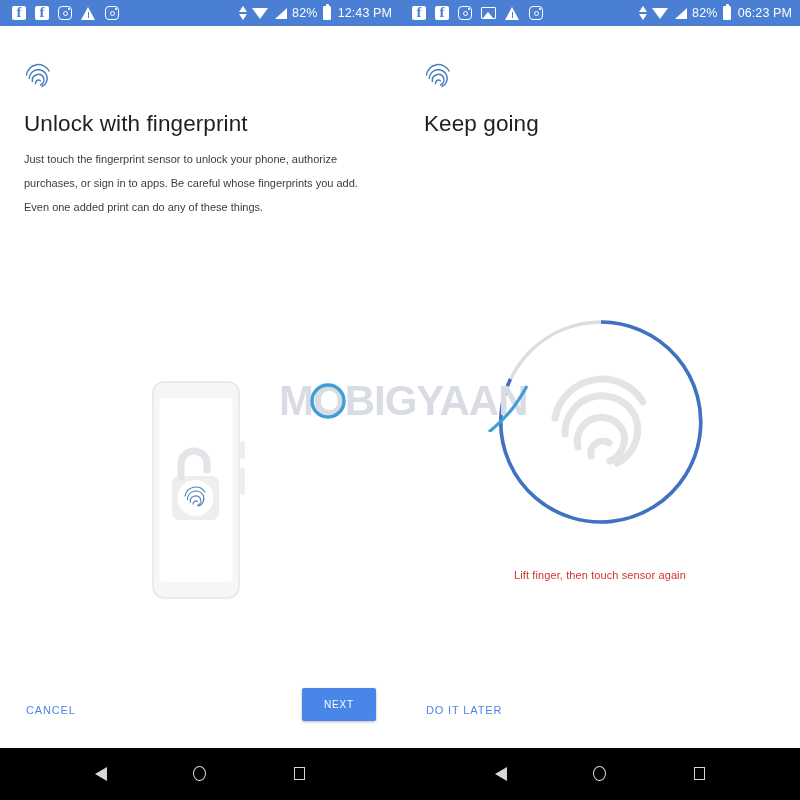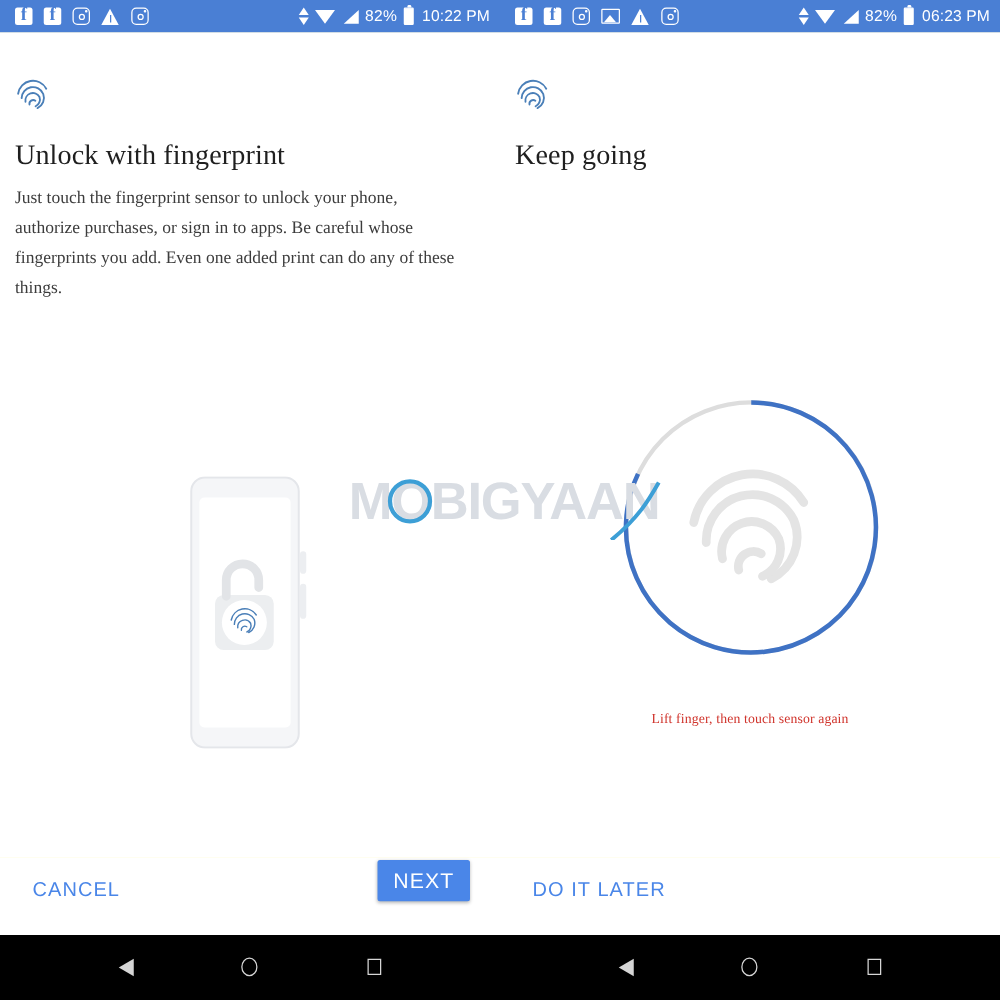--- a/index.html
+++ b/index.html
@@ -13,21 +13,21 @@
     font-family: "Liberation Sans", sans-serif;
     overflow: hidden;
     position: relative;
   }
   .screen {
     width: 800px;
     height: 800px;
     position: relative;
     display: flex;
     flex-direction: column;
-    background: #fef9c3;
+    background: #fdba74;
   }
 
   
   .statusbar-row {
     display: flex;
     width: 800px;
     height: 26px;
     flex: 0 0 26px;
   }
   .statusbar {
@@ -213,42 +213,41 @@
   .panels {
     position: relative;
     flex: 1 1 auto;
     display: flex;
     background: #ffffff;
   }
   .panel {
     width: 400px;
     position: relative;
     box-sizing: border-box;
-    padding: 0 12px;
-    font-family: Liberation Serif, serif;
+    padding: 0 24px;
   }
   .fp-header-icon {
     margin-top: 35px;
     width: 28px;
     height: 32px;
     display: block;
   }
   .panel-title {
     margin: 0;
     padding-top: 17px;
     font-size: 22.5px;
     font-weight: 400;
     color: #1f1f1f;
     letter-spacing: 0.1px;
     line-height: 28px;
   }
   .panel-body {
     margin: 0;
     padding-top: 9px;
-    font-size: 14px;
+    font-size: 11px;
     color: #3c3c3c;
     line-height: 24px;
     max-width: 352px;
   }
   .panel-note {
     margin: 0;
     padding-top: 24px;
     font-size: 14.3px;
     color: #3c3c3c;
     line-height: 24px;
@@ -295,39 +294,39 @@
     height: 62px;
     flex: 0 0 62px;
     background: #ffffff;
   }
   .btn-text {
     position: absolute;
     background: none;
     border: none;
     padding: 6px 8px;
     font-family: "Liberation Sans", sans-serif;
-    font-size: 16px;
+    font-size: 11px;
     letter-spacing: 0.85px;
     color: #4a86e8;
     cursor: pointer;
   }
   .btn-cancel { left: 18px; top: 12px; }
   .btn-later  { left: 418px; top: 12px; }
   .btn-next {
     position: absolute;
     left: 302px;
     top: 2px;
     width: 74px;
     height: 33px;
     background: #4a86e8;
     color: #ffffff;
     border: none;
     border-radius: 2px;
     font-family: "Liberation Sans", sans-serif;
-    font-size: 17px;
+    font-size: 10px;
     letter-spacing: 0.85px;
     cursor: pointer;
     box-shadow: 0 1px 3px rgba(0,0,0,0.28);
   }
 
   
   .navbar-row {
     display: flex;
     width: 800px;
     height: 52px;
@@ -391,21 +390,21 @@
         <span class="sb-icon ic-ig"></span>
         <span class="sb-icon ic-warn"></span>
         <span class="sb-icon ic-ig"></span>
       </div>
       <div class="sb-right">
         <span class="sb-icon ic-sync"></span>
         <span class="sb-icon ic-wifi"></span>
         <span class="sb-icon ic-signal"></span>
         <span class="sb-pct">82%</span>
         <span class="sb-icon ic-batt"></span>
-        <span class="sb-time">10:22 PM</span>
+        <span class="sb-time">12:43 PM</span>
       </div>
     </div>
 
     <div class="statusbar">
       <div class="sb-left">
         <span class="sb-icon ic-fb"></span>
         <span class="sb-icon ic-fb"></span>
         <span class="sb-icon ic-ig"></span>
         <span class="sb-icon ic-photo"></span>
         <span class="sb-icon ic-warn"></span>

